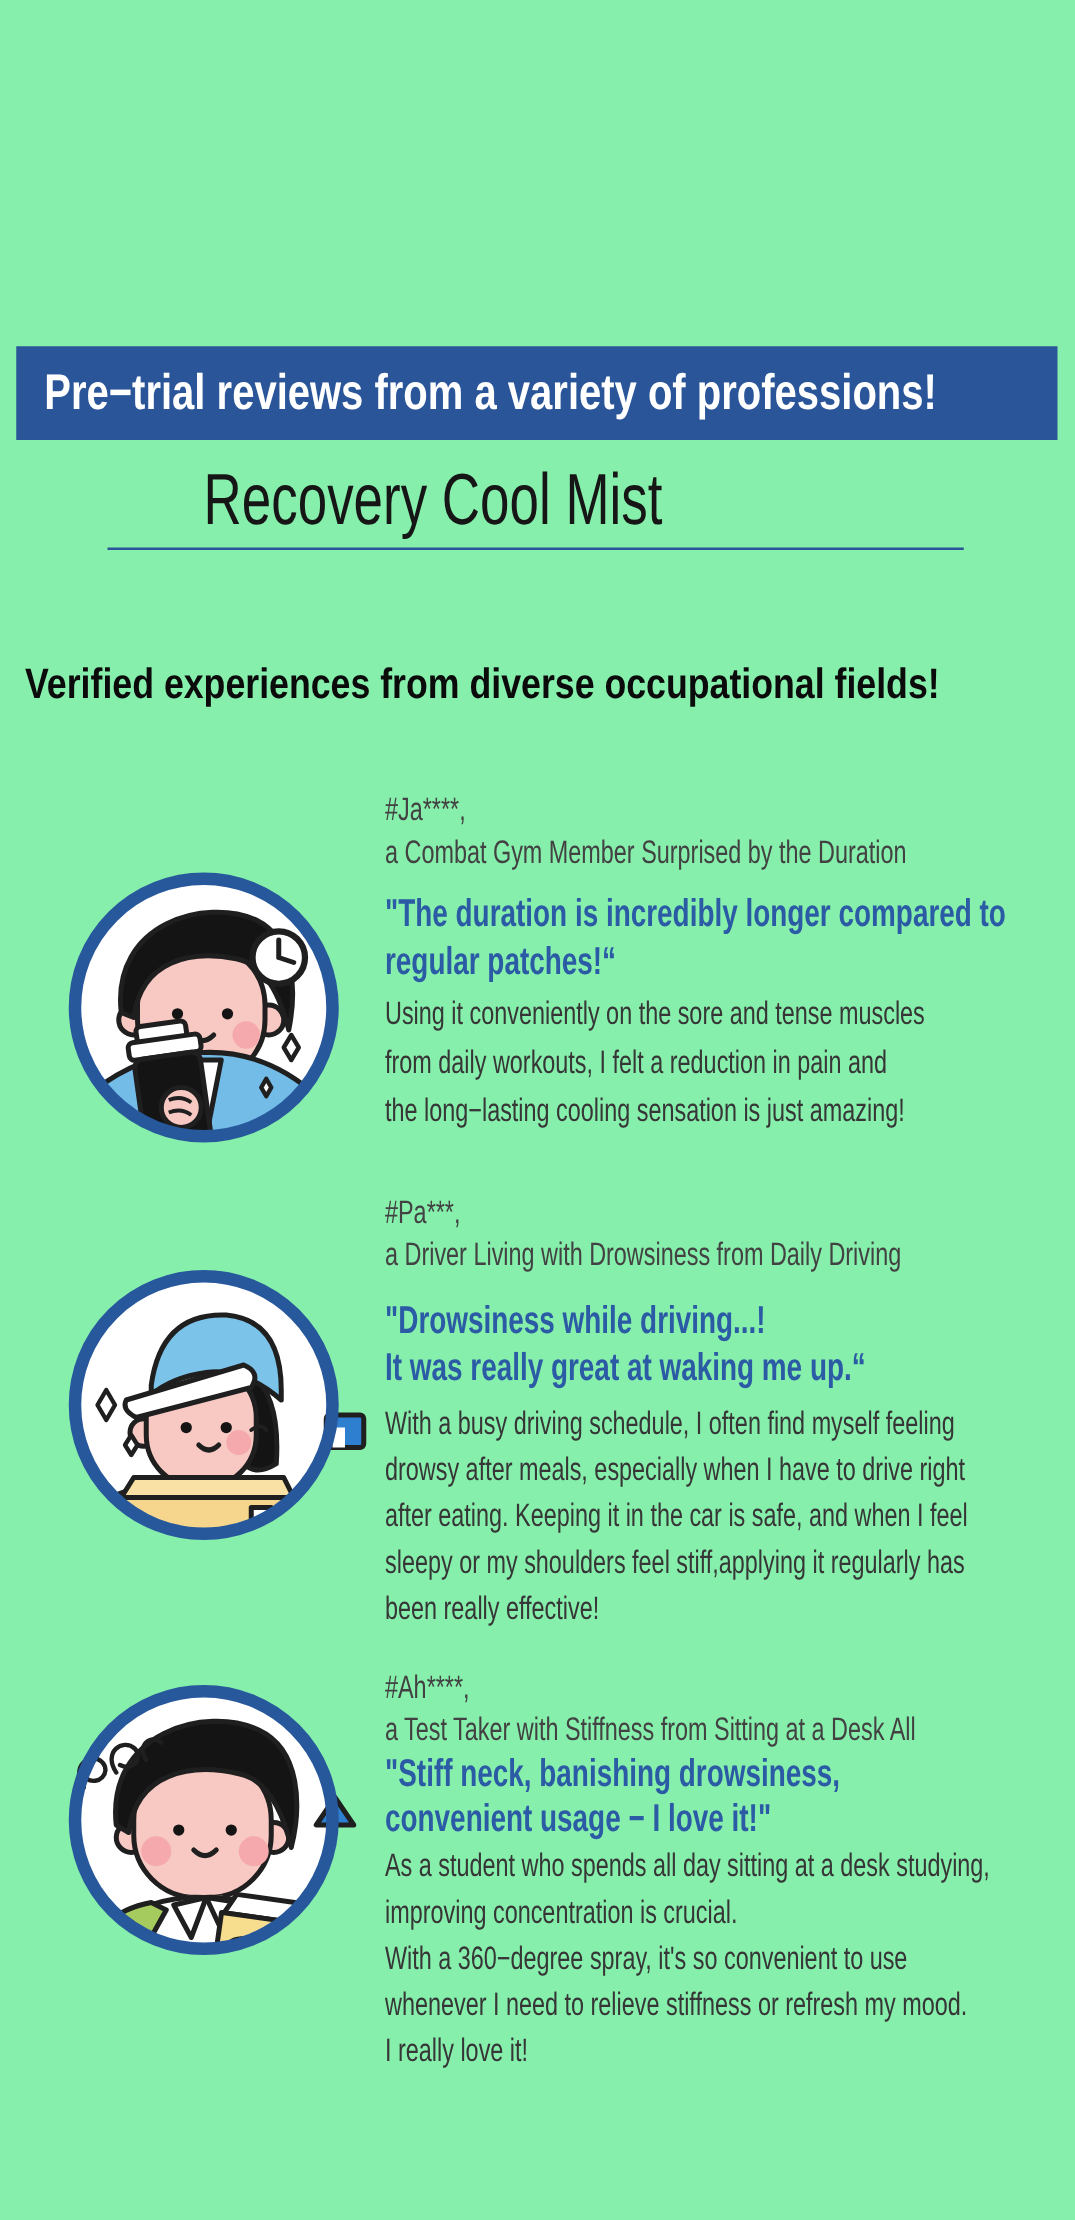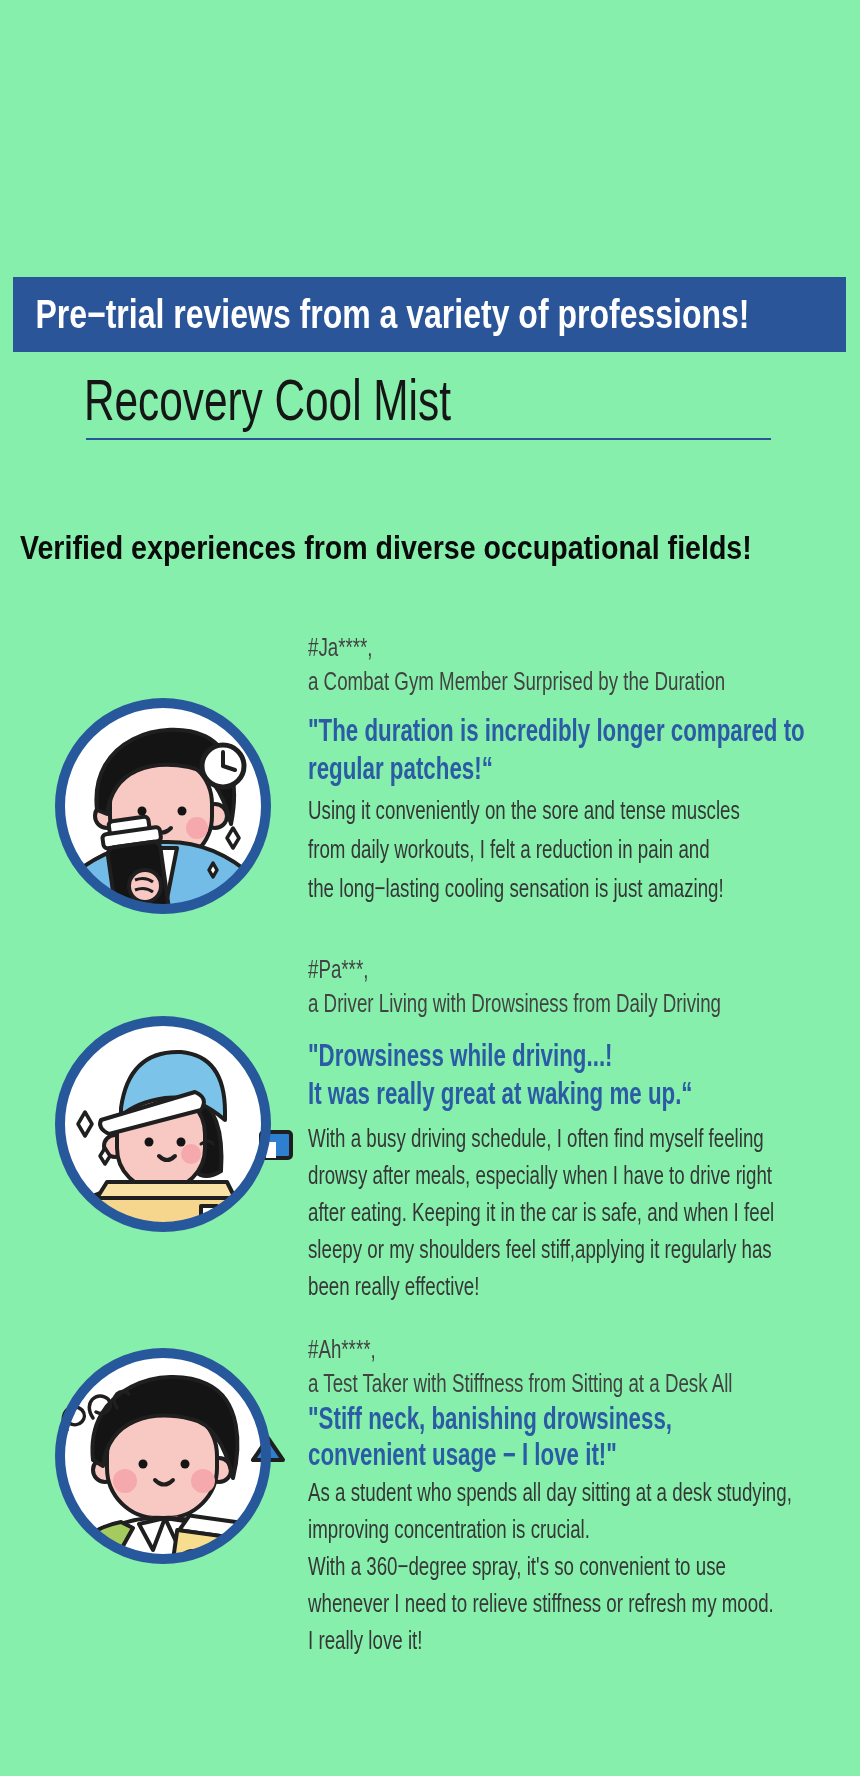--- a/index.html
+++ b/index.html
@@ -14,21 +14,21 @@
   .banner{
     position:absolute;left:13px;top:277px;width:833px;height:75px;
     background:#2a5699;display:flex;align-items:center;
   }
   .banner-text{
     color:#ffffff;font-size:40px;font-weight:bold;
     padding-left:28px;white-space:nowrap;
     display:inline-block;transform:scaleX(0.80);transform-origin:left center;
   }
   .main-title-wrap{
-    position:absolute;left:16px;top:366px;width:692px;text-align:left;
+    position:absolute;left:0;top:366px;width:692px;text-align:center;
   }
   .main-title{
     display:inline-block;font-size:58px;color:#161616;font-weight:500;
     white-space:nowrap;transform:scaleX(0.73);transform-origin:center top;
   }
   .title-underline{
     position:absolute;left:86px;top:438px;width:685px;height:2px;background:#2a5699;
   }
   .subtitle{
     position:absolute;left:20px;top:528px;

